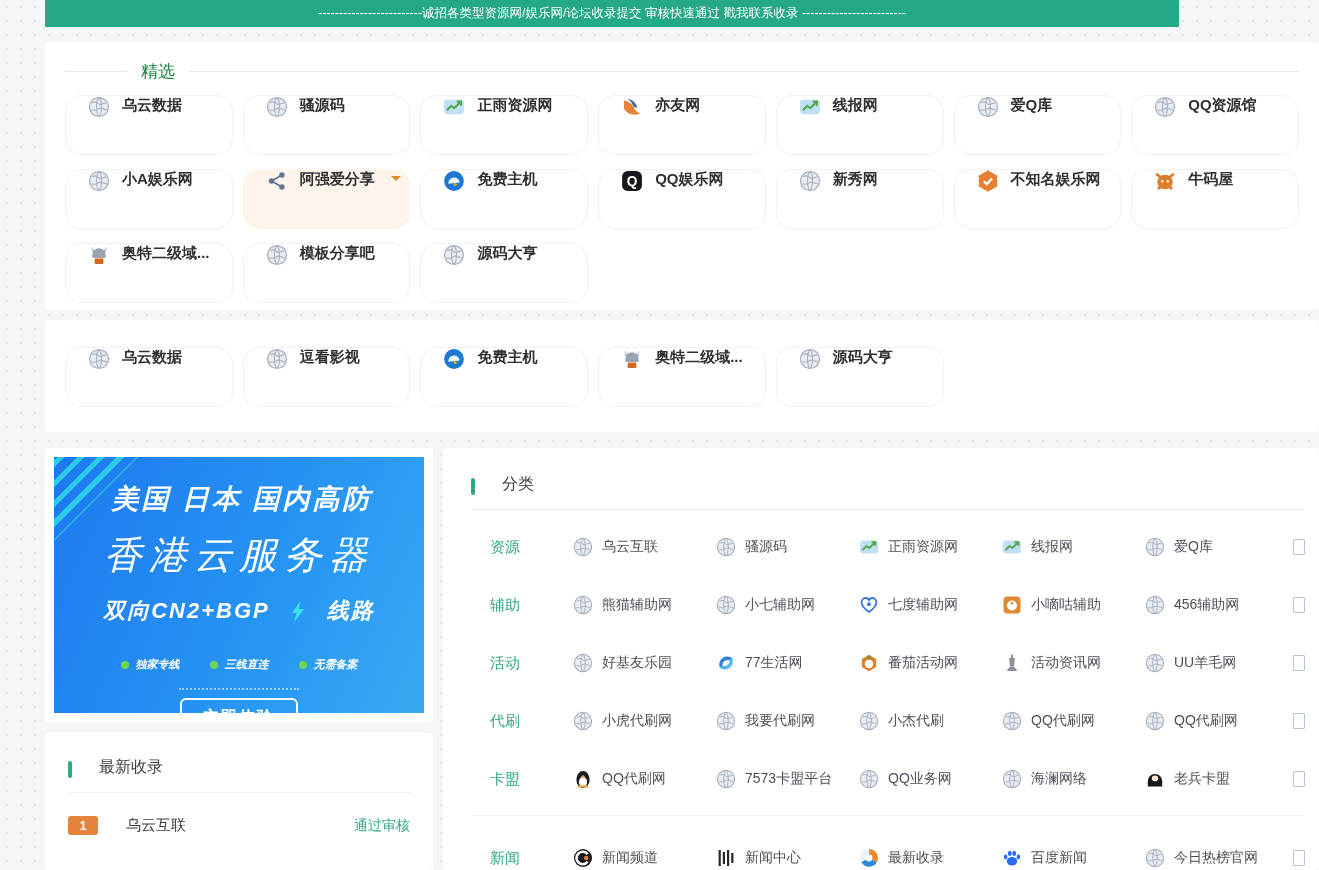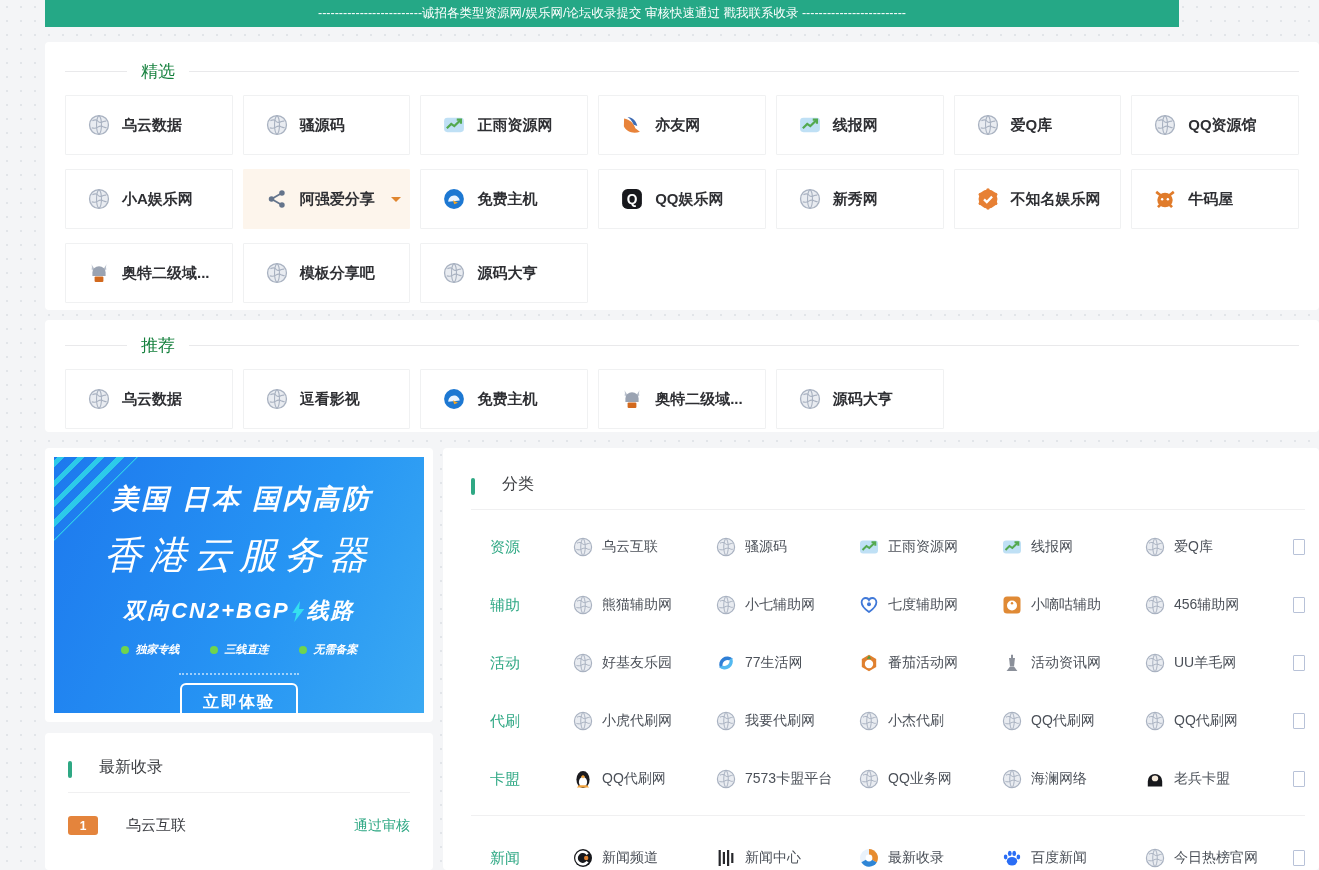--- a/index.html
+++ b/index.html
@@ -24,22 +24,22 @@
   .latest-panel{left:45px;top:733px;width:388px;height:137px;padding:0 23px;}
   .cat-panel{left:443px;top:448px;width:876px;height:422px;padding:0 14px 0 28px;overflow:hidden;}
   
   .sec-head{display:flex;align-items:center;height:22px;}
   .dash{height:1px;background:#e9e9eb;}
   .dash.short{width:62px;}
   .dash.long{flex:1;}
   .sec-title{margin:0 14px;font-size:17px;color:#15803d;}
   
   .cards{display:grid;grid-template-columns:repeat(7,1fr);gap:14px 10px;margin-top:13px;}
-  .card{height:58px;border:1px solid #f0f1f2;border-radius:1px;background:#fff;
-    display:flex;align-items:center;padding:0 10px 0 22px;gap:12px;
+  .card{height:58px;border:1px solid #f0f1f2;border-radius:16px;background:#fff;
+    display:flex;padding:0 10px 0 22px;gap:12px;
     font-weight:bold;font-size:15px;color:#2e2f33;cursor:pointer;white-space:nowrap;overflow:hidden;}
   .card.hl{background:#fdf5ec;border-color:#fdf5ec;}
   .icon{display:inline-flex;flex:none;}
   .card .icon svg{width:22px;height:22px;}
   .caret{width:0;height:0;border:5px solid transparent;border-top-color:#e0862f;margin-left:4px;margin-top:6px;flex:none;}
   
   .blk-head{display:flex;align-items:flex-end;gap:27px;}
   .cat-panel .blk-head{padding-top:26px;}
   .latest-panel .blk-head{padding-top:24px;}
   .bar{width:4px;height:17px;background:#2fa884;border-radius:2px;}
@@ -63,23 +63,23 @@
   .latest-status{color:#2fa884;font-size:14px;}
   
   .ad{position:relative;width:100%;height:100%;overflow:hidden;color:#fff;text-align:center;
     font-style:italic;background:linear-gradient(115deg,#1d79ee 0%,#2796f4 60%,#3aa9f2 100%);cursor:pointer;}
   .ad-stripes{position:absolute;left:-18px;top:-18px;width:120px;height:120px;
     background:repeating-linear-gradient(135deg,#2ed3e9 0 5px,transparent 5px 14px);
     clip-path:polygon(0 0,100% 0,0 100%);opacity:.9;}
   .ad-l1{margin-top:24px;font-size:27px;font-weight:bold;letter-spacing:3px;position:relative;padding-left:6px;}
   .ad-l2{margin-top:13px;font-size:38px;font-weight:normal;letter-spacing:7px;position:relative;}
   .ad-l3{margin-top:15px;font-size:22px;font-weight:bold;letter-spacing:2px;
-    display:flex;justify-content:center;align-items:center;gap:2px;position:relative;}
+    display:flex;justify-content:center;align-items:center;gap:22px;position:relative;}
   .bolt svg{width:13px;height:21px;display:block;}
-  .ad-feats{margin-top:16px;display:flex;justify-content:center;gap:30px;font-size:11px;font-weight:bold;position:relative;}
+  .ad-feats{margin-top:31px;display:flex;justify-content:center;gap:30px;font-size:11px;font-weight:bold;position:relative;}
   .feat{display:flex;align-items:center;}
   .dot{width:8px;height:8px;border-radius:50%;background:#6fd44e;display:inline-block;margin-right:7px;}
   .ad-dots{width:120px;margin:16px auto 0;border-top:2px dotted rgba(255,255,255,.55);}
   .ad-btn{margin:8px auto 0;width:118px;height:36px;line-height:33px;border:2px solid #fff;border-radius:6px;
     font-size:16px;font-weight:bold;font-style:normal;letter-spacing:2px;cursor:pointer;box-sizing:border-box;}
 </style>
 </head>
 <body>
 
 <div class="top-banner">
@@ -274,25 +274,20 @@
             <path d="M4 6.2c2-1.1 4-1 5.2.4 1.2 1.3 3 1.2 4.8.3 1-.5 2-.5 2.6-.3" fill="none" stroke="#a9b2c1"></path>
             <path d="M3.4 12.4c2 .8 4 .5 5.5-.5s4-1 5.4 0c1 .6 2 .6 2.6.3" fill="none" stroke="#a9b2c1"></path>
           </svg>
         </span>
         <span class="card-label">源码大亨</span>
       </div>
     </div>
 </section>
 
 <section class="panel recommended-panel">
-  <div class="sec-head">
-    <span class="dash short"></span>
-    <span class="sec-title">推荐</span>
-    <span class="dash long"></span>
-  </div>
   <div class="cards">
       <div class="card">
         <span class="icon">
           <svg viewBox="0 0 20 20">
             <circle cx="10" cy="10" r="8.6" fill="#e9ecf1" stroke="#a9b2c1" stroke-width="1.2"></circle>
             <path d="M10 1.4c-3 2.6-3 14.6 0 17.2M10 1.4c3 2.6 3 14.6 0 17.2" fill="none" stroke="#a9b2c1"></path>
             <path d="M4 6.2c2-1.1 4-1 5.2.4 1.2 1.3 3 1.2 4.8.3 1-.5 2-.5 2.6-.3" fill="none" stroke="#a9b2c1"></path>
             <path d="M3.4 12.4c2 .8 4 .5 5.5-.5s4-1 5.4 0c1 .6 2 .6 2.6.3" fill="none" stroke="#a9b2c1"></path>
           </svg>
         </span>

